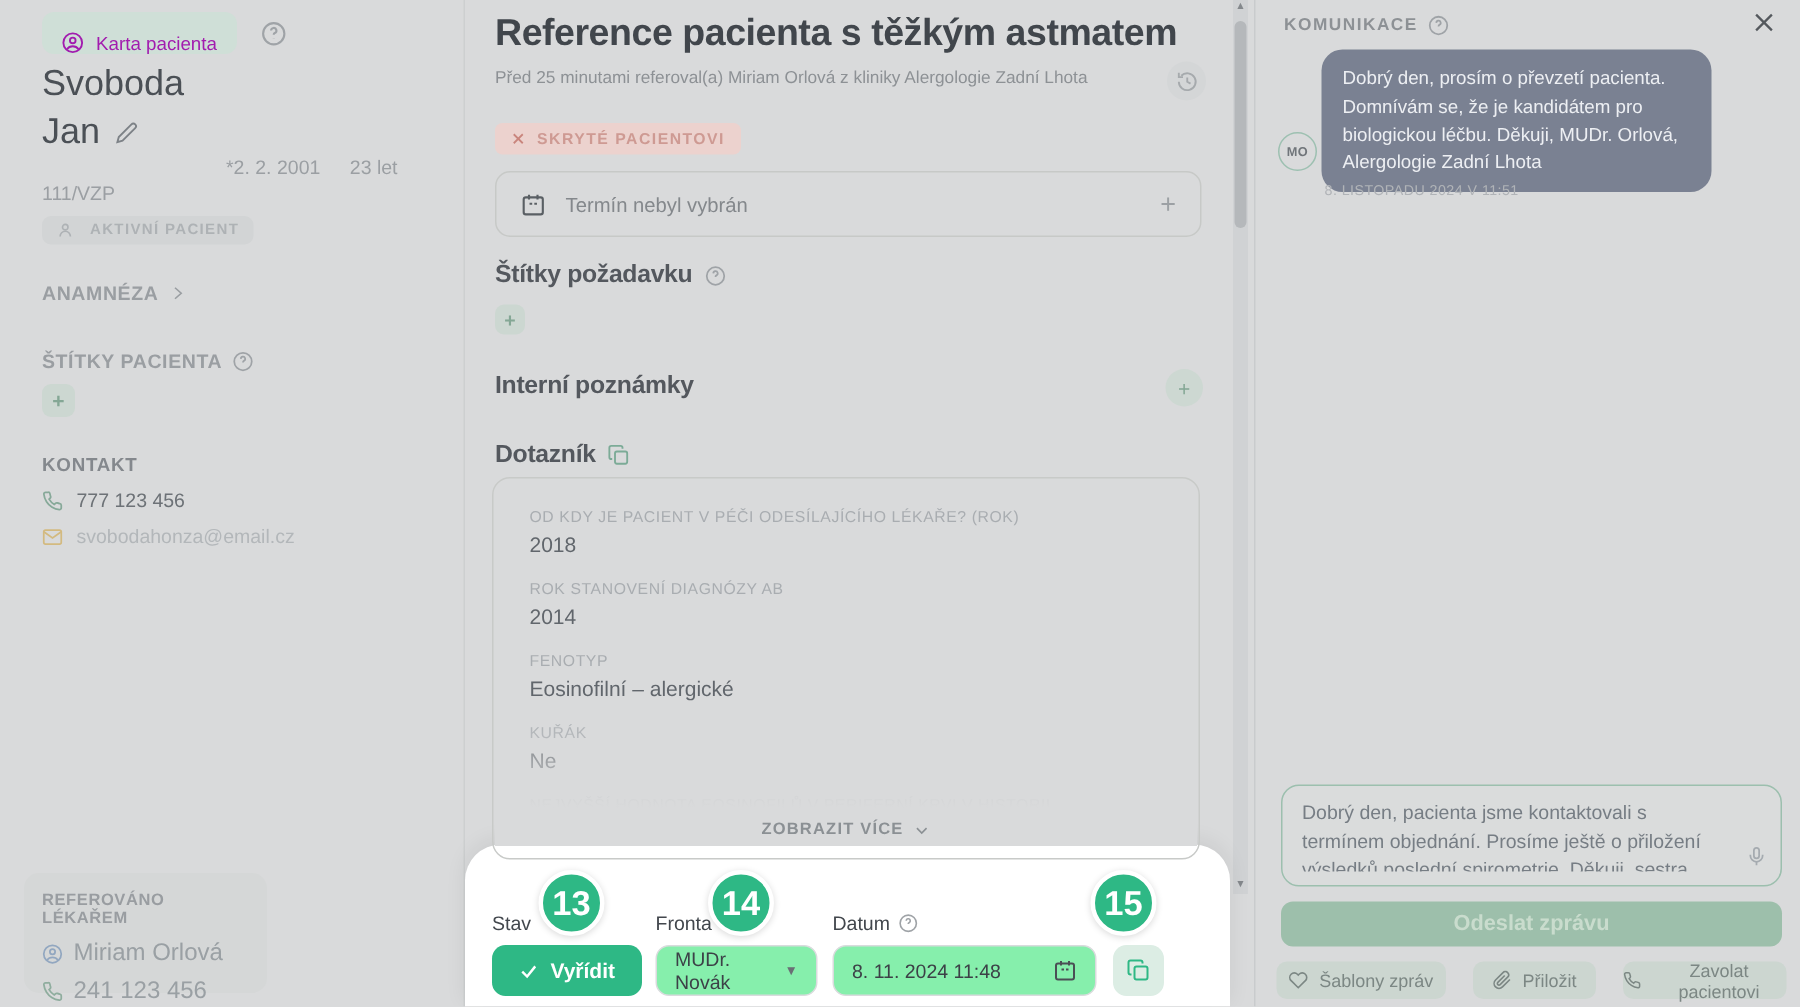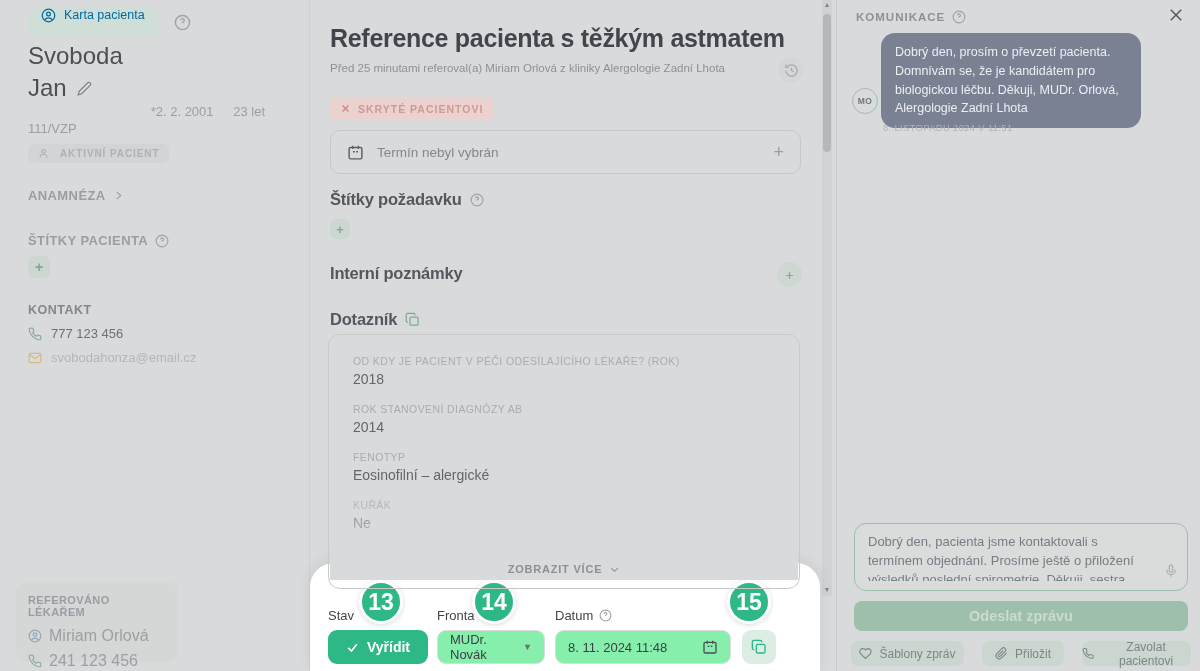--- a/index.html
+++ b/index.html
@@ -6,22 +6,22 @@
   html,body { width:1200px; height:671px; overflow:hidden; }
   body {
     font-family:"Liberation Sans", sans-serif;
     background:#d9dadb; color:#61666c; position:relative;
   }
   svg { display:block; }
 
   
   .sidebar { position:absolute; left:0; top:0; width:310px; height:671px; border-right:1px solid #cdcfd0; }
   .sb-toprow { position:absolute; left:28px; top:8px; display:flex; align-items:center; gap:16px; }
-  .karta-btn { display:inline-flex; align-items:flex-start; gap:8px; height:28px; padding:0 13px;
-    background:#cfdfd7; color:#0369a1; border-radius:8px; font-size:12.5px; font-weight:500; }
+  .karta-btn { display:inline-flex; align-items:flex-end; gap:8px; height:28px; padding:0 13px;
+    background:#cfdfd7; color:#a21caf; border-radius:8px; font-size:12.5px; font-weight:500; }
   .qicon { color:#9fa3a7; }
   .sb-name { position:absolute; left:28px; top:40px; font-size:24px; color:#4b5056; line-height:32px; font-weight:500; }
   .sb-name .row { display:flex; align-items:center; gap:10px; }
   .pencil { color:#7d8287; }
   .sb-dob { position:absolute; left:28px; top:104px; width:237px; text-align:right; font-size:13px; color:#9b9fa3; }
   .sb-dob span + span { margin-left:16px; }
   .sb-ins { position:absolute; left:28px; top:121px; font-size:13px; color:#9b9fa3; }
   .sb-badge { position:absolute; left:28px; top:144px; display:inline-flex; align-items:flex-end; gap:11px;
     background:#d2d4d5; color:#aeb2b5; border-radius:6px; padding:4px 10px;
     font-size:10px; font-weight:bold; letter-spacing:.9px; }
@@ -31,21 +31,21 @@
     background:#ccd7d1; color:#84a795; border-radius:6px; font-weight:bold; }
   .sb-plus { position:absolute; left:28px; top:256px; width:22px; height:22px; font-size:14px; }
   .sb-h { position:absolute; left:28px; font-size:12.5px; font-weight:bold; letter-spacing:.5px; color:#84888d; }
   .contact-row { position:absolute; left:28px; display:flex; align-items:center; gap:9px; font-size:13px; }
   .ref-card { position:absolute; left:16px; top:582px; width:162px; height:80px;
     background:#d5d7d7; border-radius:10px; padding:12px 12px; }
   .ref-card .h { font-size:11px; font-weight:bold; letter-spacing:.4px; color:#999da1; margin-bottom:9px; }
   .ref-card .r { display:flex; align-items:center; gap:7px; font-size:16px; color:#9aa0a4; margin-bottom:7px; }
 
   
-  .main { position:absolute; left:311px; top:16px; width:511px; height:639px; }
+  .main { position:absolute; left:311px; top:0; width:511px; height:639px; }
   .m-title { position:absolute; left:19px; top:8px; font-size:25px; font-weight:bold; color:#41464c; letter-spacing:-.3px; }
   .m-sub { position:absolute; left:19px; top:46px; font-size:11.5px; color:#8d9195; }
   .hist-btn { position:absolute; left:467px; top:41px; width:26px; height:26px; border-radius:50%;
     background:#d4d6d7; color:#a6aaad; display:flex; align-items:center; justify-content:center; }
   .pink-chip { position:absolute; left:19px; top:82px; display:inline-flex; align-items:center; gap:8px;
     height:21px; padding:0 11px; background:#ecd2ce; border-radius:5px;
     color:#ce9a93; font-size:10.5px; font-weight:bold; letter-spacing:1px; }
   .pink-chip .x { color:#c9857d; }
   .term-card { position:absolute; left:19px; top:114px; width:471px; height:44px;
     border:1px solid #c7c9c7; border-radius:10px; display:flex; align-items:center; padding:0 16px; gap:13px; }

